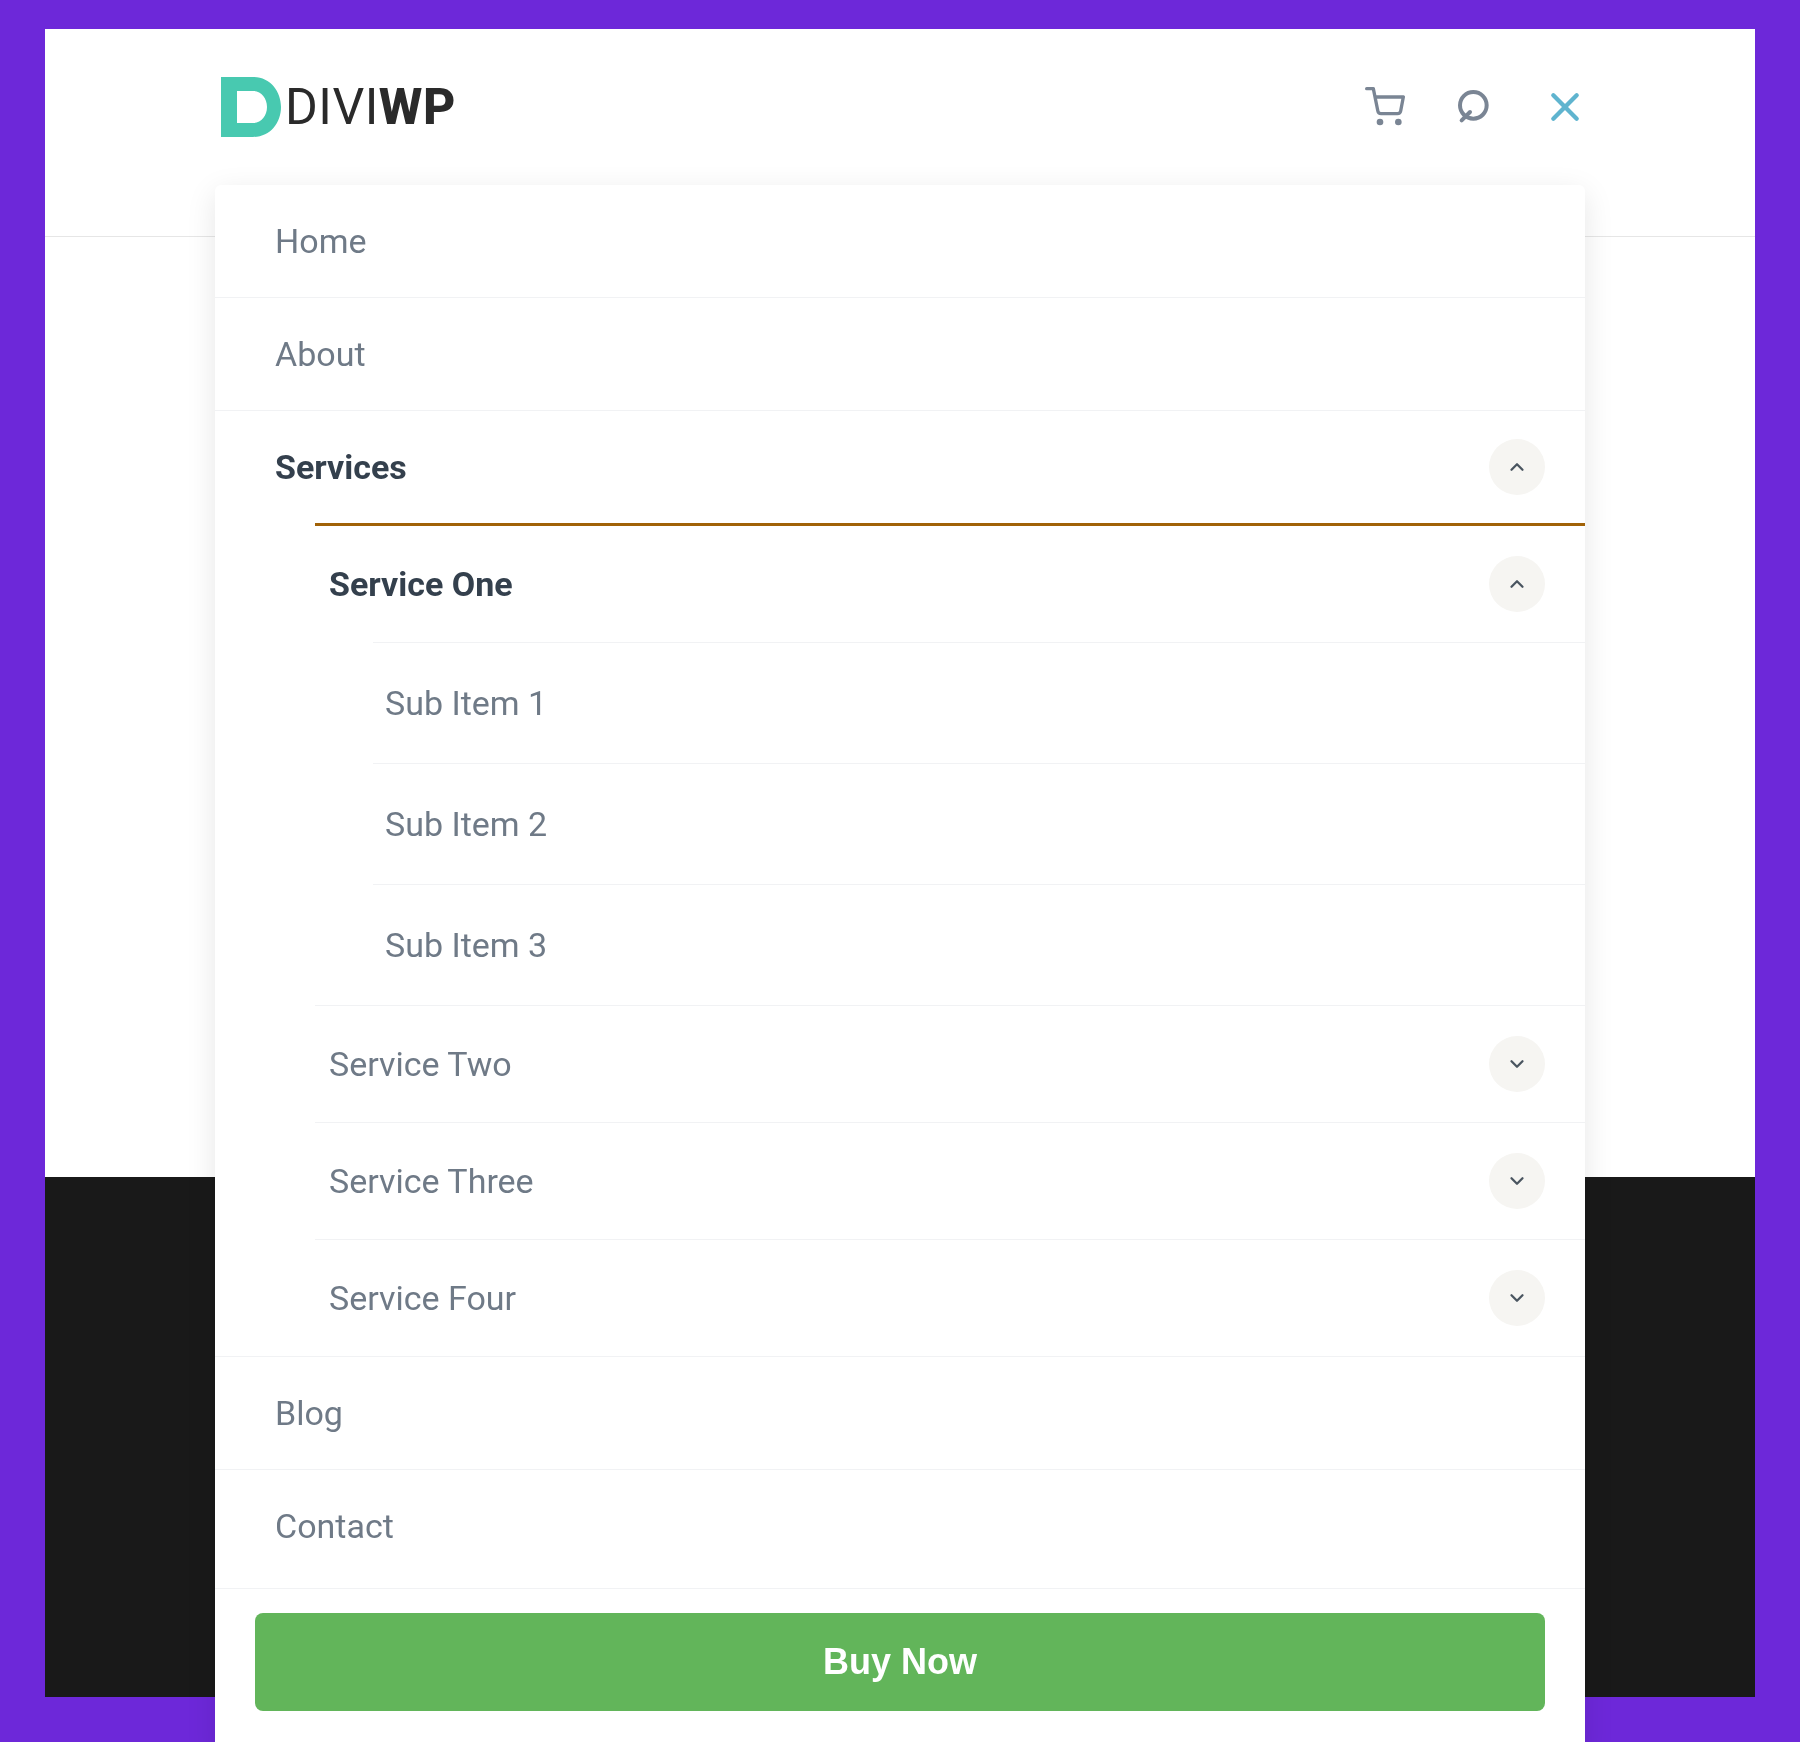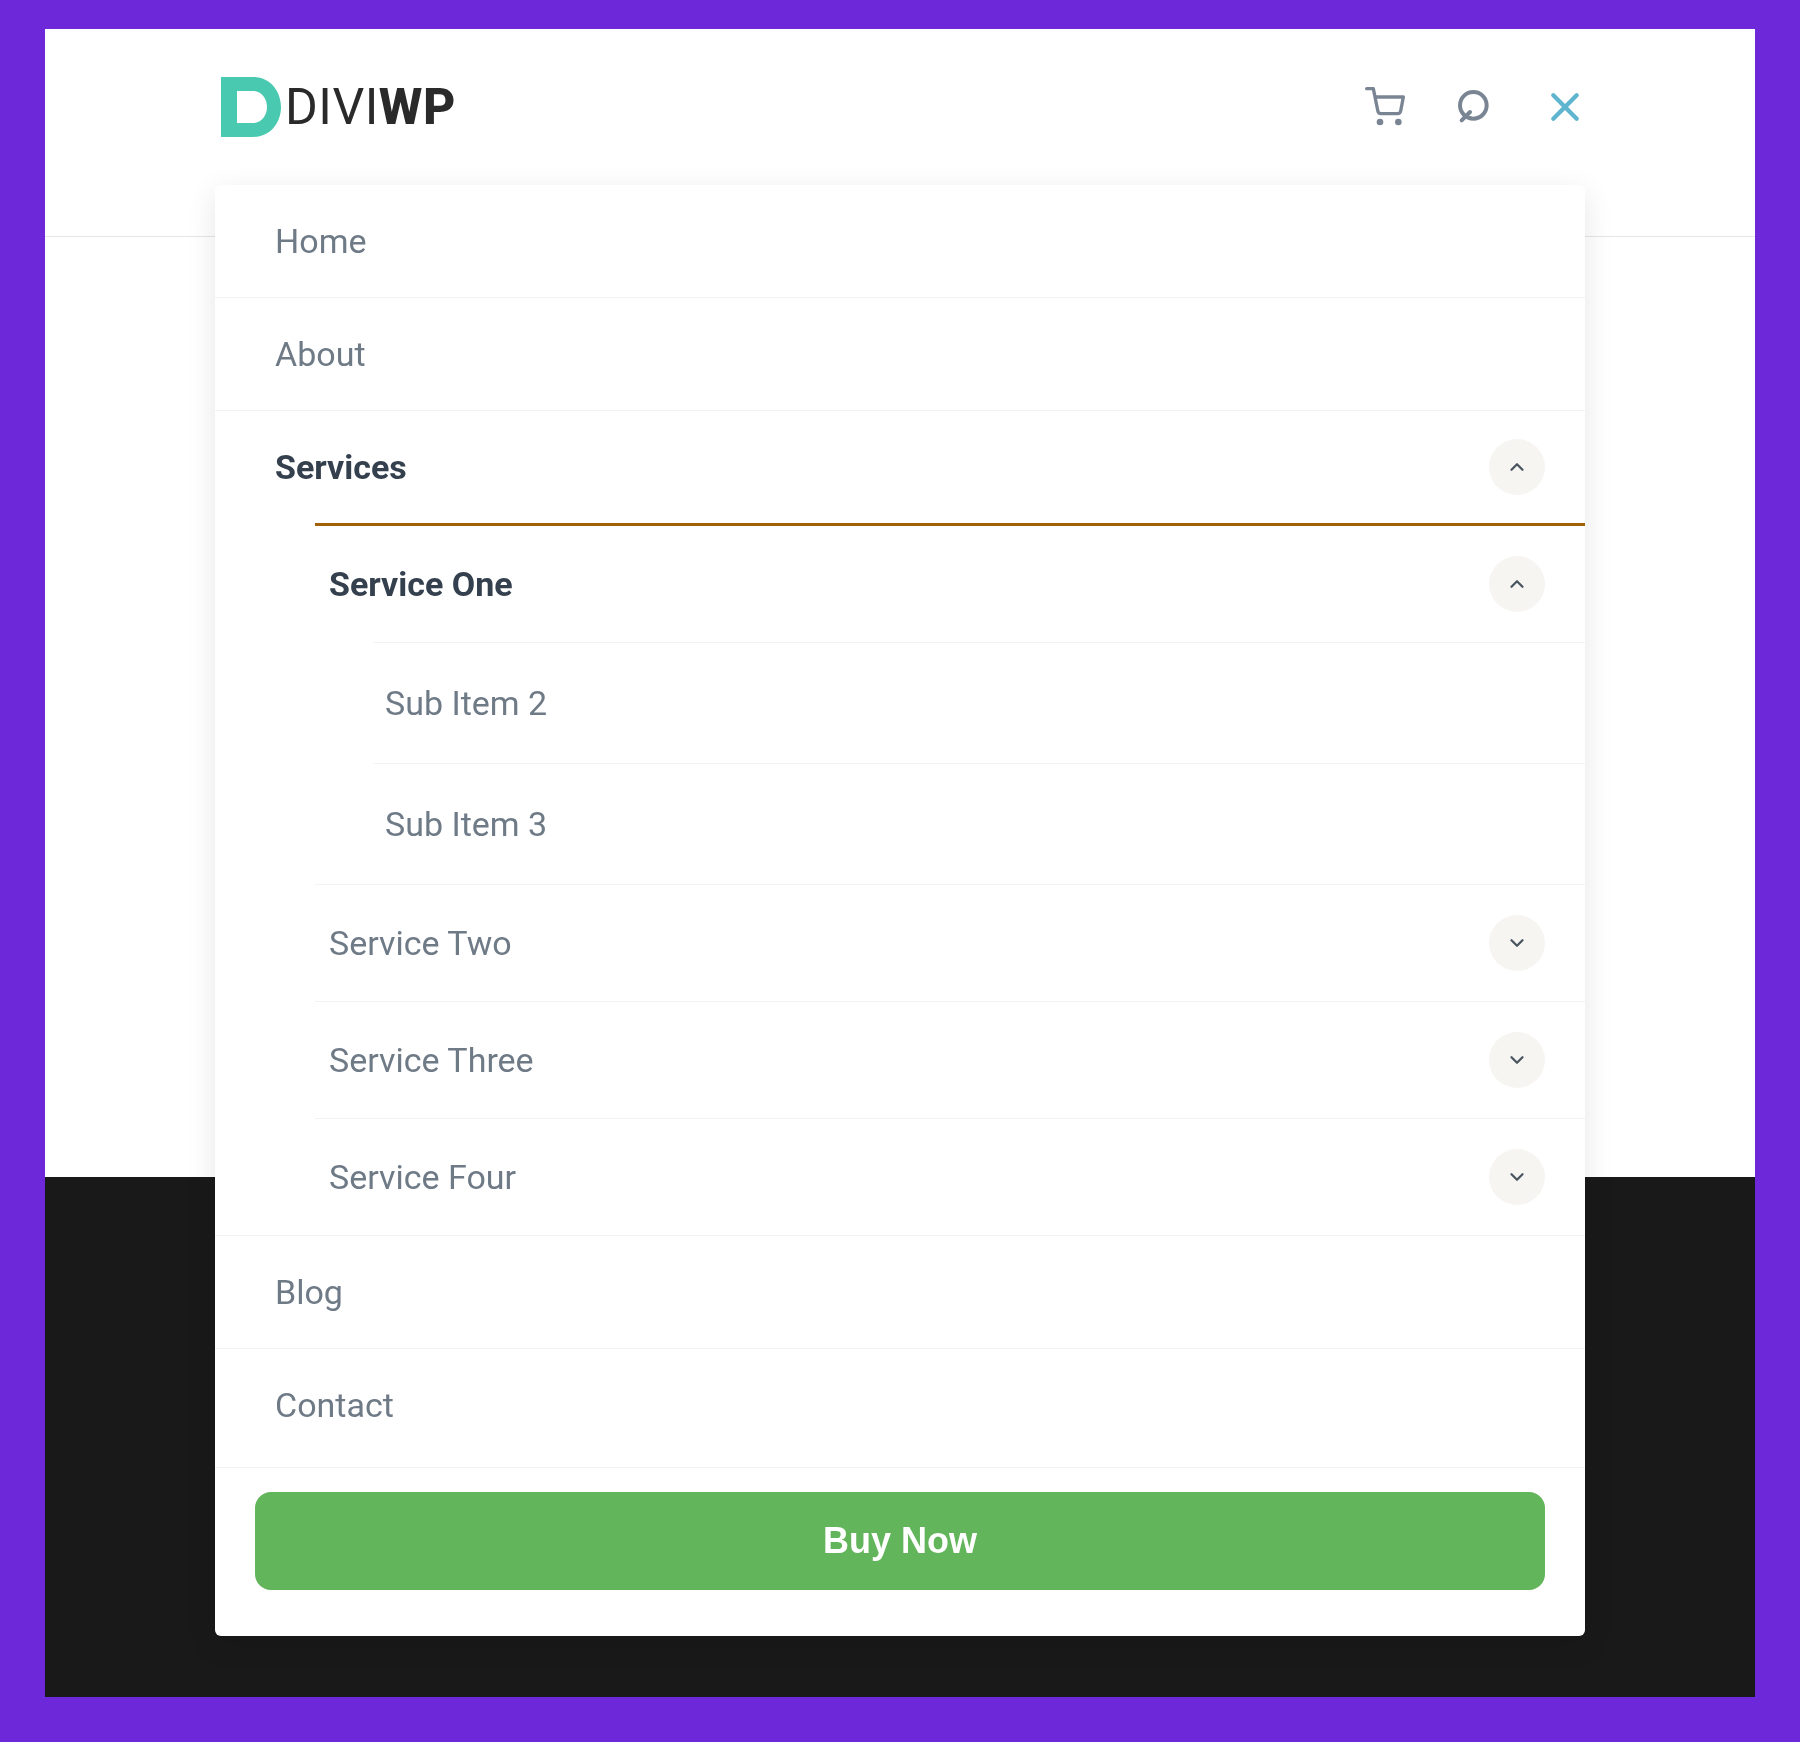--- a/index.html
+++ b/index.html
@@ -157,21 +157,21 @@
   .cta-wrap {
     padding: 24px 40px 0 40px;
     border-top: 1px solid #f1f2f4;
     margin-top: 6px;
   }
   .cta-btn {
     width: 100%;
     height: 98px;
     background: #62b55a;
     border: none;
-    border-radius: 16px;
+    border-radius: 8px;
     color: #ffffff;
     font-size: 36px;
     font-weight: 700;
     cursor: pointer;
   }
 </style>
 </head>
 <body>
 
 <div class="stage">
@@ -241,20 +241,25 @@
                 <span class="menu-label active">Service One</span>
                 <span class="chevron-pill">
                   <svg width="22" height="22" viewBox="0 0 24 24" fill="none" stroke="currentColor" stroke-width="2.5" stroke-linecap="round" stroke-linejoin="round">
                       <polyline points="18 15 12 9 6 15"></polyline>
                     </svg>
                 </span>
               </div>
               <ul class="subsubmenu">
                 <li class="menu-item">
                   <div class="menu-row">
+                      <span class="menu-label">Sub Item 1</span>
+                    </div>
+                </li>
+                <li class="menu-item">
+                  <div class="menu-row">
                       <span class="menu-label">Sub Item 2</span>
                     </div>
                 </li>
                 <li class="menu-item">
                   <div class="menu-row">
                       <span class="menu-label">Sub Item 3</span>
                     </div>
                 </li>
               </ul>
             </li>

